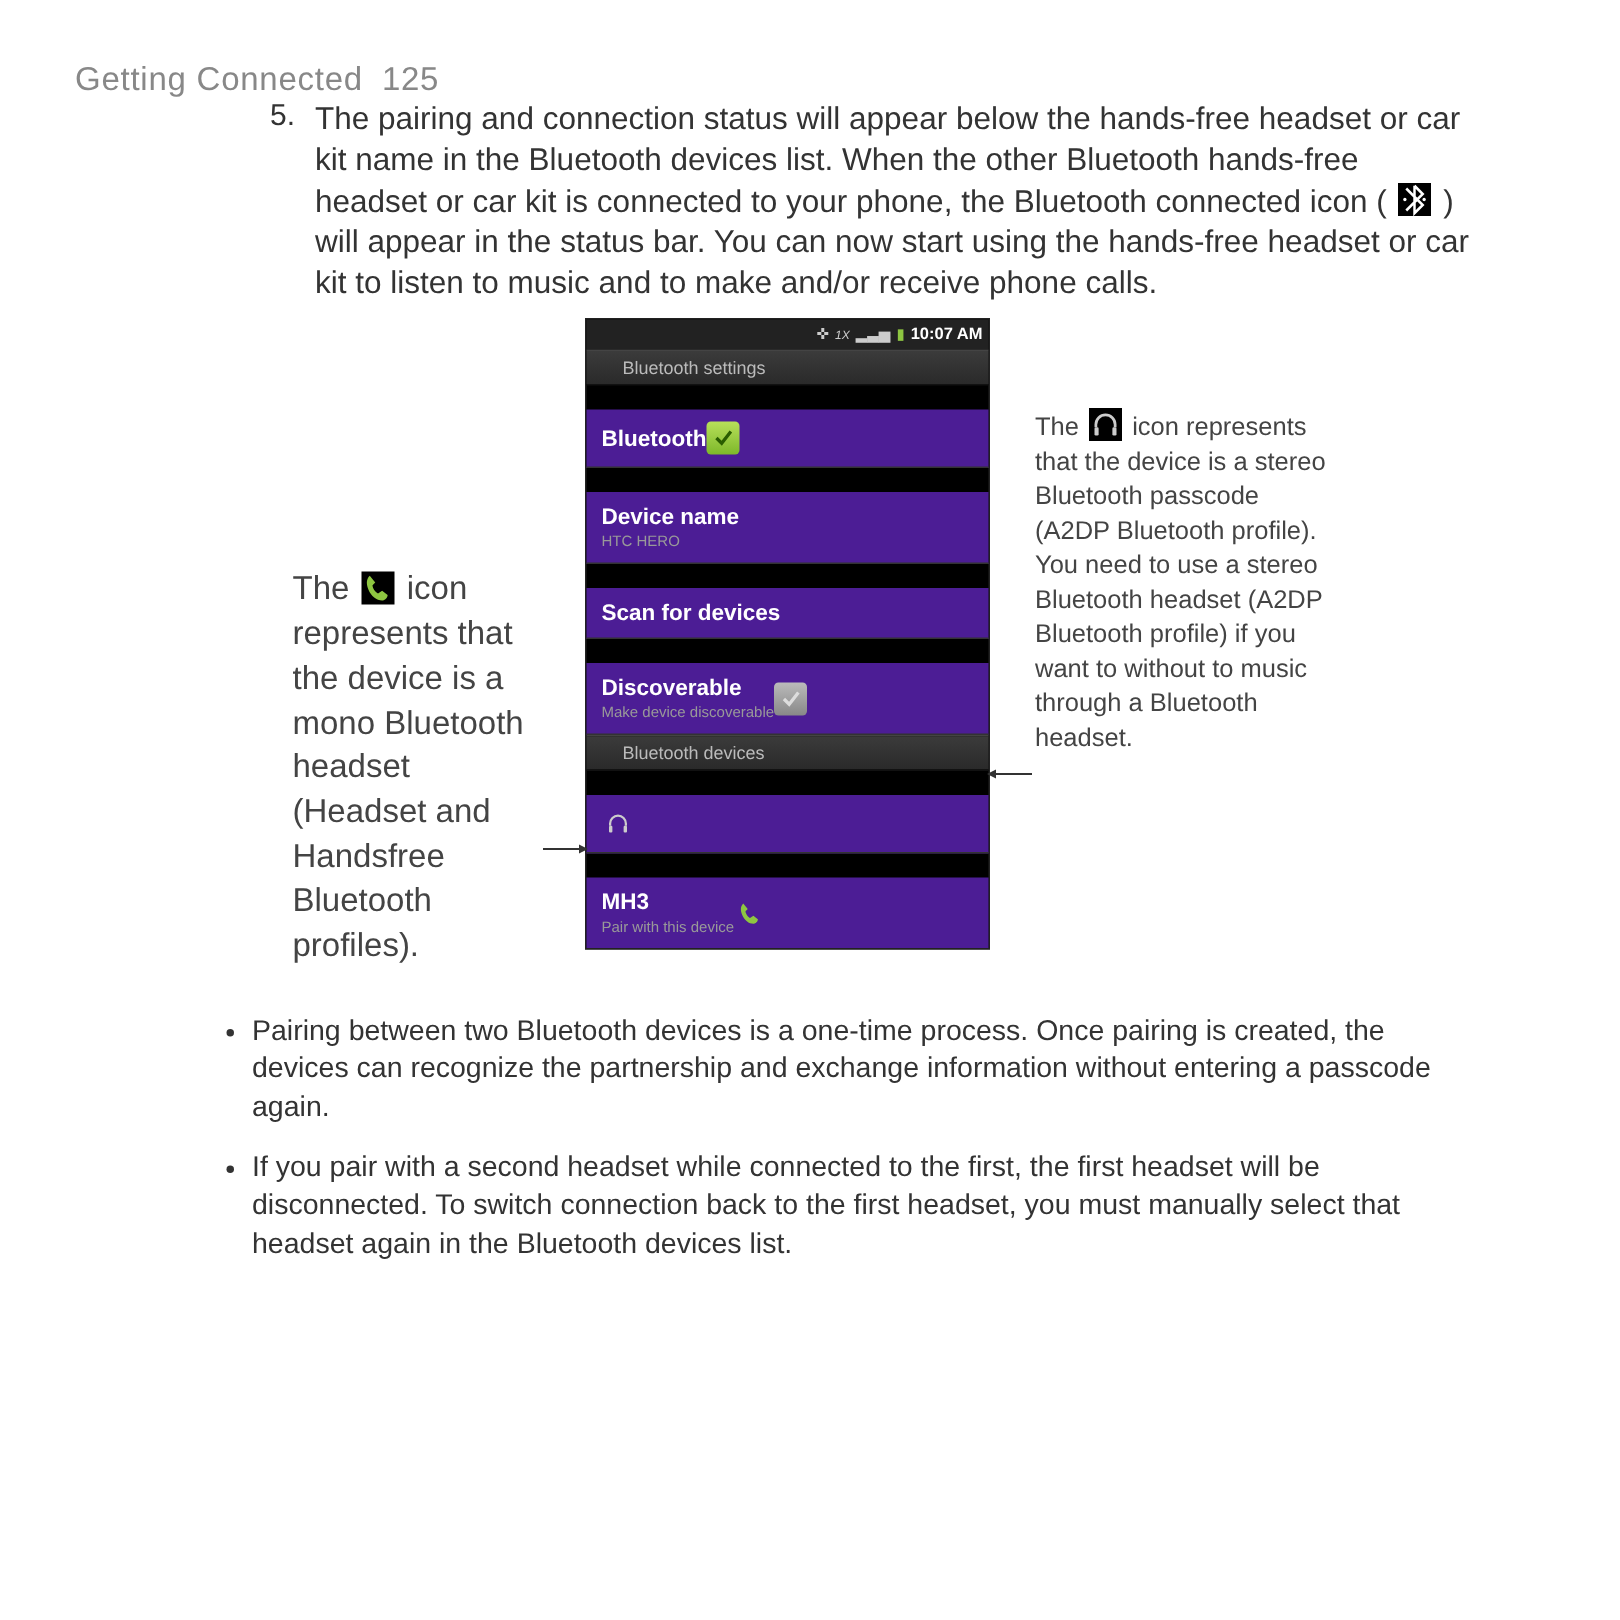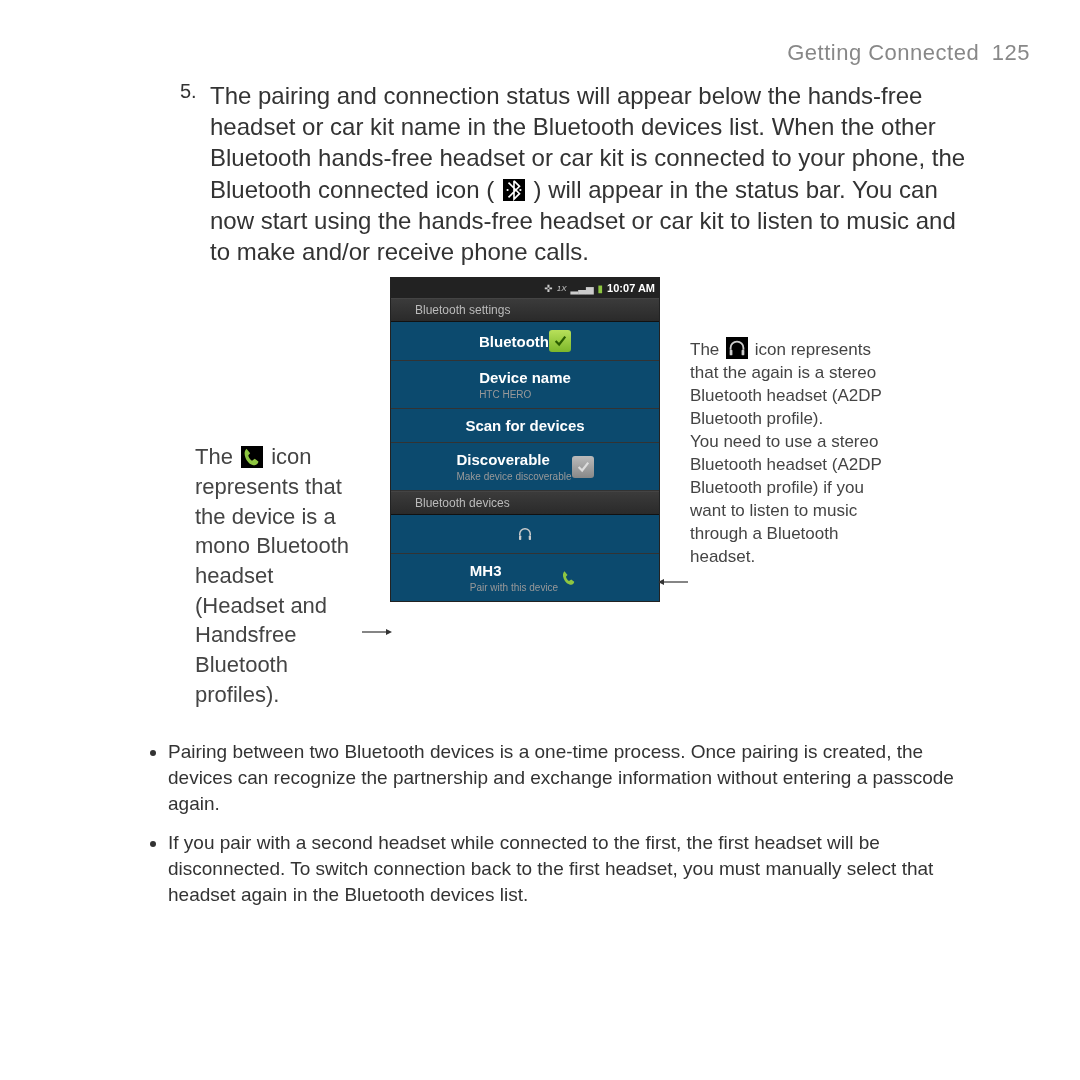--- a/index.html
+++ b/index.html
@@ -1,35 +1,35 @@
 <!DOCTYPE html>
 <html><head>
 <meta charset="utf-8">
 <style>
   * { box-sizing: border-box; margin: 0; padding: 0; }
   body { width: 1080px; height: 1080px; background: #fff; font-family: Helvetica, Arial, sans-serif; color: #333; position: relative; }
   .page { padding: 40px 50px 50px 50px; }
-  .header { text-align: right; color: #888; font-size: 22px; margin-bottom: 14px; letter-spacing: 0.5px; }
+  .header { text-align: left; color: #888; font-size: 22px; letter-spacing: 0.5px; }
   .header .pgnum { margin-left: 6px; }
   .step-wrap { display: flex; margin-left: 130px; margin-right: 50px; }
   .step-num { width: 30px; color: #333; font-size: 20px; }
-  .step-body { flex: 1; color: #333; font-size: 24px; line-height: 1.3; }
+  .step-body { flex: 1; color: #333; font-size: 21px; line-height: 1.3; }
   .bt-icon-box { display: inline-block; width: 22px; height: 22px; background: #000; position: relative; vertical-align: -3px; margin: 0 2px; }
   .bt-icon-box svg { position: absolute; top: 0; left: 0; width: 22px; height: 22px;}
   .figure-row { display: flex; justify-content: center; align-items: flex-start; margin-top: 10px; }
   .callout-left { width: 165px; font-size: 22px; color: #444; line-height: 1.35; padding-top: 165px; }
   .callout-right { width: 195px; font-size: 17px; color: #444; line-height: 1.35; padding-top: 60px; }
   .callout-left .small-icon, .callout-right .small-icon { display:inline-block; width:22px; height:22px; background:#000; vertical-align:-4px; position:relative; margin:0 2px;}
   .phone-wrap { width: 270px; position: relative; margin: 0 30px; }
   .phone { width: 270px; background:#000; border:1px solid #222; font-family: Arial, sans-serif; }
   .statusbar { height:20px; background:#222; display:flex; justify-content:flex-end; align-items:center; padding:0 4px; gap:4px; }
   .s-ico { color:#ccc; font-size:10px; }
   .s-time { color:#fff; font-size:11px; font-weight:bold; }
   .section-hdr { background:linear-gradient(#3b3b3b,#2a2a2a); color:#bbb; font-size:12px; padding:4px 24px; border-top:1px solid #444; border-bottom:1px solid #111;}
-  .row { background:#0c4a6e; padding:8px 10px; border-bottom:1px solid #333; display:flex; align-items:center; justify-content:center; }
+  .row { background:#4c1d95; padding:8px 10px; border-bottom:1px solid #333; display:flex; align-items:center; justify-content:flex-start;margin-top:16px; }
   .row .txt { color:#fff; }
   .row .title { font-size:15px; font-weight:bold; }
   .row .sub { font-size:10px; color:#999; display:block; margin-top:2px;}
   .chk { width:22px; height:22px; border-radius:3px; display:flex; align-items:center; justify-content:center;}
   .chk.on { background:linear-gradient(#b8e05a,#7db82a);}
   .chk.off { background:linear-gradient(#bbb,#888);}
   .chk.on svg, .chk.off svg { width:14px; height:14px; }
   .dev-ico { width:22px; height:22px; display:flex; align-items:center; justify-content:center; }
   .dev-ico svg { width:18px; height:18px;}
   .arrow-l { position:absolute; left:-28px; top:346px; }
@@ -131,22 +131,22 @@
             </span>
         </div>
       </div>
     </div>
 
     <div class="callout-right">
       <span>The </span><span class="small-icon"><svg viewBox="0 0 24 24">
             <path d="M5 14 v-2 a7 7 0 0 1 14 0 v2" stroke="#ccc" stroke-width="2" fill="none"></path>
             <rect x="4" y="14" width="3" height="6" rx="1" fill="#ccc"></rect>
             <rect x="17" y="14" width="3" height="6" rx="1" fill="#ccc"></rect>
-          </svg></span><span> icon represents that the again is a stereo Bluetooth headset (A2DP Bluetooth profile).</span>
-      <div>You need to use a stereo Bluetooth headset (A2DP Bluetooth profile) if you want to listen to music through a Bluetooth headset.</div>
+          </svg></span><span> icon represents that the device is a stereo Bluetooth passcode (A2DP Bluetooth profile).</span>
+      <div>You need to use a stereo Bluetooth headset (A2DP Bluetooth profile) if you want to without to music through a Bluetooth headset.</div>
     </div>
   </div>
 
   <div class="notes-block">
     <ul class="notes-list">
       <li>Pairing between two Bluetooth devices is a one-time process. Once pairing is created, the devices can recognize the partnership and exchange information without entering a passcode again.</li>
       <li>If you pair with a second headset while connected to the first, the first headset will be disconnected. To switch connection back to the first headset, you must manually select that headset again in the Bluetooth devices list.</li>
     </ul>
   </div>
 </div>

